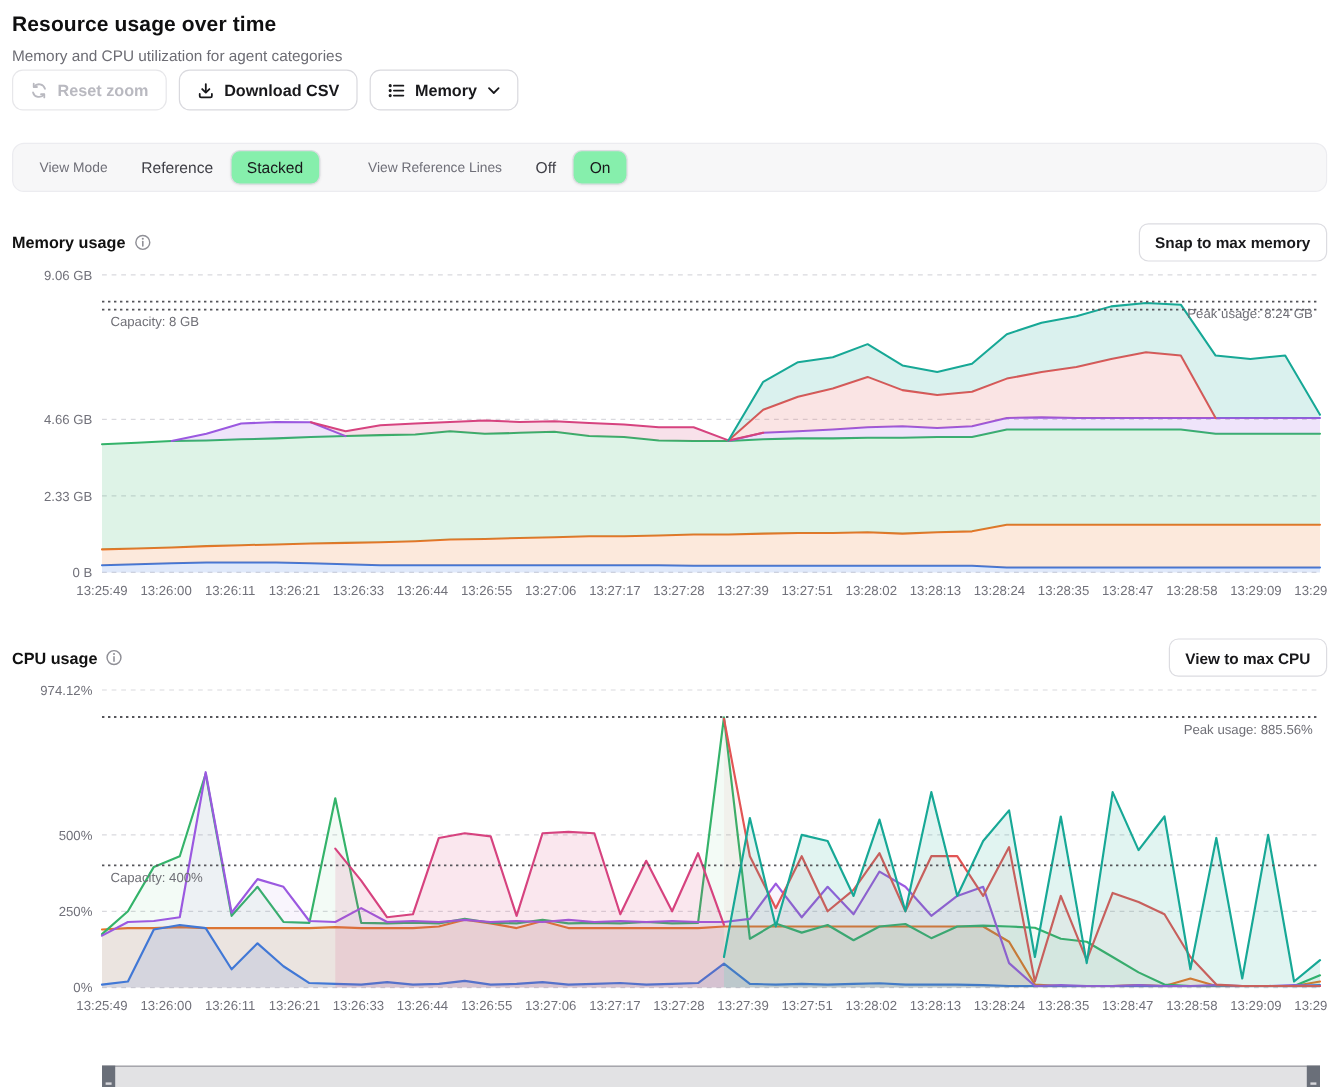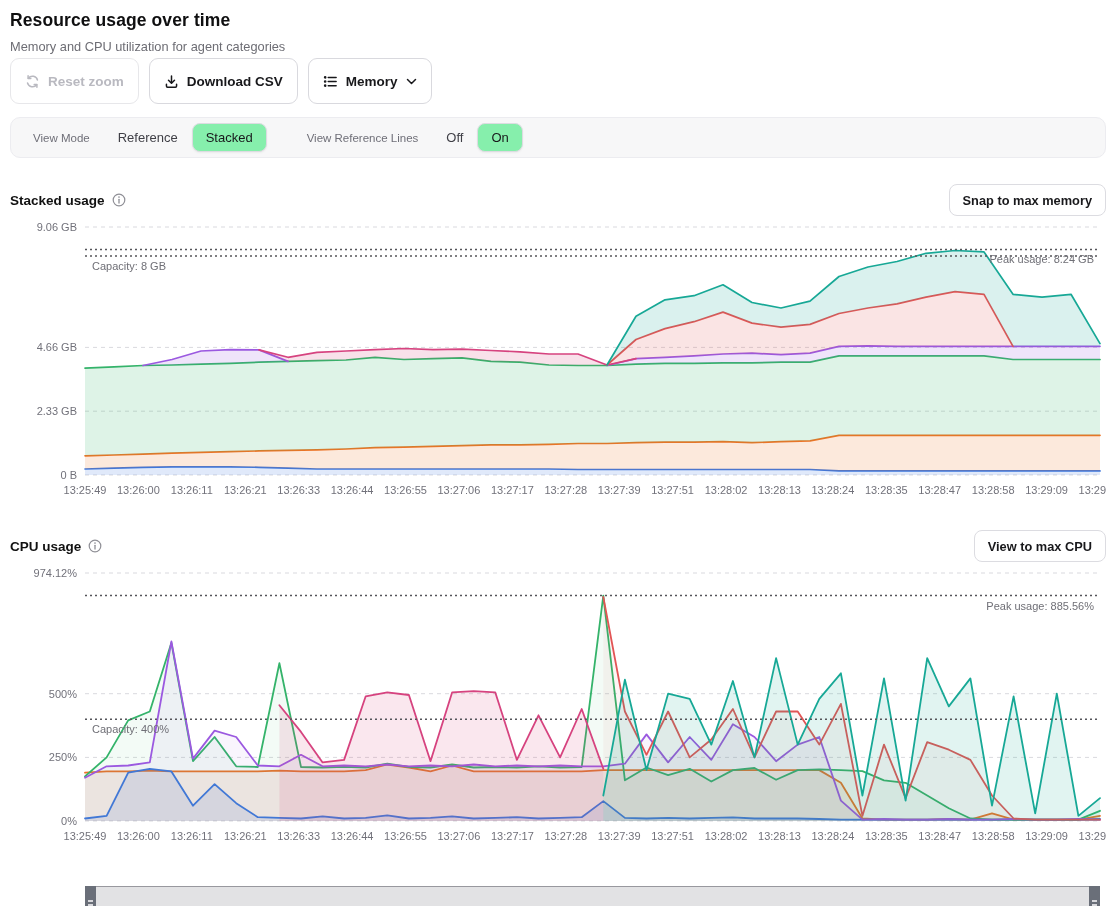--- a/index.html
+++ b/index.html
@@ -2,25 +2,25 @@
 <html><head>
 <meta charset="utf-8">
 <style>
   html,body{margin:0;padding:0;background:#fff;font-family:"Liberation Sans",sans-serif;color:#18181b;}
   .page{width:1096px;margin:0 auto;padding:10px 10px 14px 10px;}
   
   .header{display:flex;justify-content:space-between;align-items:flex-start;flex-direction:column;}
   .page-title{font-size:17.5px;font-weight:700;color:#0f0f10;letter-spacing:.1px;}
   .page-subtitle{font-size:12.8px;color:#6d6d74;margin-top:8px;}
   .toolbar{display:flex;gap:10px;margin-top:4px;}
-  .btn{display:inline-flex;align-items:center;gap:8px;height:46px;padding:0 14px;border:1px solid #d9d9de;border-radius:9px;background:#fff;font-weight:600;font-size:13.5px;color:#18181b;cursor:pointer;white-space:nowrap;}
+  .btn{display:inline-flex;align-items:center;gap:8px;height:34px;padding:0 14px;border:1px solid #d9d9de;border-radius:9px;background:#fff;font-weight:600;font-size:13.5px;color:#18181b;cursor:pointer;white-space:nowrap;}
   .btn.disabled{color:#b9b9c0;border-color:#e7e7ea;cursor:default;}
   .btn svg{display:block;}
   
-  .controlbar{margin-top:13px;height:41px;background:#f7f7f8;border:1px solid #ececf0;border-radius:10px;display:flex;align-items:center;padding:0 12px;box-sizing:border-box;}
+  .controlbar{margin-top:27px;height:41px;background:#f7f7f8;border:1px solid #ececf0;border-radius:10px;display:flex;align-items:center;padding:0 12px;box-sizing:border-box;}
   .ctl-label{font-size:11.5px;color:#6f6f78;margin:0 14px 0 10px;}
   .ctl-opt{font-size:13px;color:#3f3f46;padding:6px 13px;border:1px solid transparent;border-radius:8px;cursor:pointer;}
   .ctl-opt.selected{background:#86efac;border-color:#dcdce1;color:#18181b;box-shadow:0 1px 2px rgba(0,0,0,.05);}
   .ctl-gap{width:30px;}
   
   .section-head{display:flex;justify-content:space-between;align-items:center;margin-top:26px;height:32px;}
   .section-head.cpu{margin-top:30px;}
   .section-title{font-size:13.5px;font-weight:700;color:#111;display:flex;gap:7px;align-items:center;}
   .info-icon svg{display:block;}
   .snap-btn{height:32px;padding:0 13px;border:1px solid #dcdce1;border-radius:8px;background:#fff;font-size:12.8px;font-weight:600;color:#18181b;cursor:pointer;}
@@ -91,21 +91,21 @@
     <span class="ctl-opt">Reference</span>
     <span class="ctl-opt selected">Stacked</span>
     <span class="ctl-gap"></span>
     <span class="ctl-label">View Reference Lines</span>
     <span class="ctl-opt">Off</span>
     <span class="ctl-opt selected">On</span>
   </div>
 
   <div class="section-head">
     <div class="section-title">
-      <span>Stacked usage</span>
+      <span>Memory usage</span>
       <span class="info-icon">
         <svg width="14" height="14" viewBox="0 0 14 14" fill="none">
           <circle cx="7" cy="7" r="5.8" stroke="#8f8f96" stroke-width="1.2"></circle>
           <line x1="7" y1="6.3" x2="7" y2="10" stroke="#8f8f96" stroke-width="1.3" stroke-linecap="round"></line>
           <circle cx="7" cy="4" r="0.85" fill="#8f8f96"></circle>
         </svg>
       </span>
     </div>
     <button class="snap-btn">Snap to max memory</button>
   </div>

